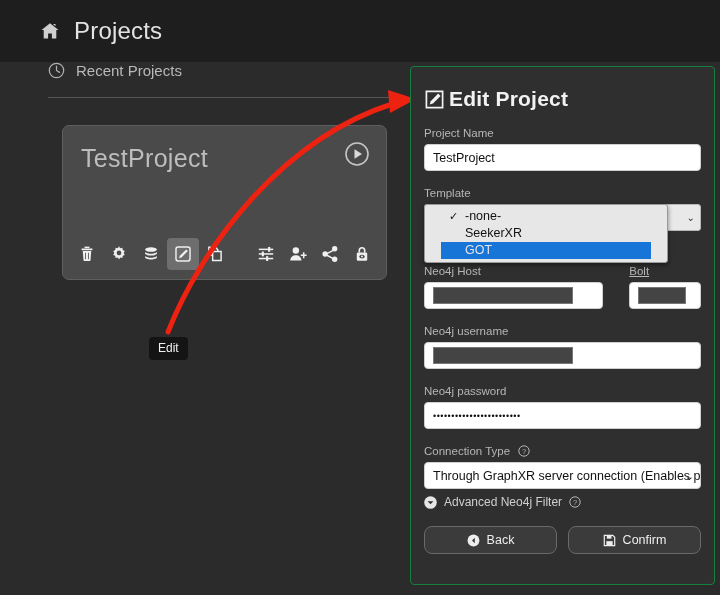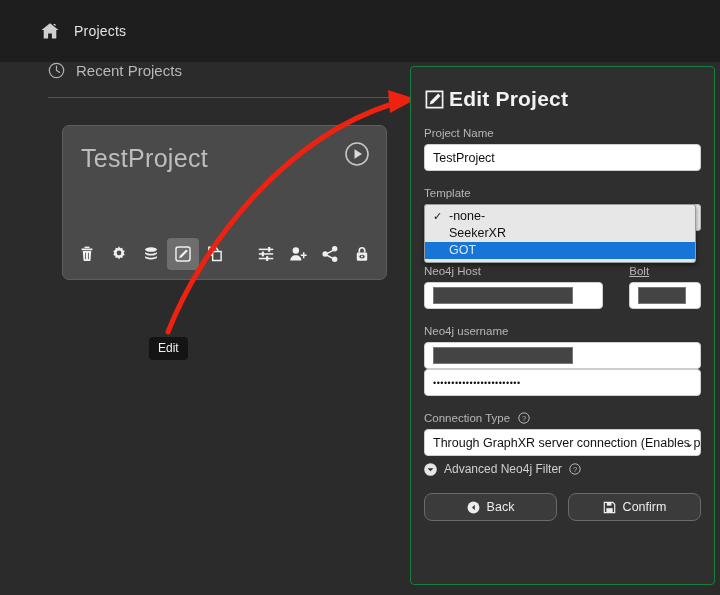--- a/index.html
+++ b/index.html
@@ -14,21 +14,21 @@
   }
 
   
   #topbar{
     position:absolute; left:0; top:0; width:720px; height:62px;
     background:#1e1e1e;
     display:flex; align-items:center;
     padding-left:40px;
   }
   #topbar .home-ico{ width:20px; height:20px; margin-right:14px; display:block; }
-  #topbar .title{ font-size:14px; color:#e3e3e3; letter-spacing:.2px; }
+  #topbar .title{ font-size:24px; color:#e3e3e3; letter-spacing:.2px; }
 
   
   #leftcol{ position:absolute; left:0; top:62px; width:410px; height:533px; }
 
   #recent-head{
     position:absolute; left:48px; top:62px;
     display:flex; align-items:center; gap:11px;
   }
   #recent-head .clock-ico{ width:17px; height:17px; display:block; }
   #recent-head .lbl{ font-size:15px; color:#b9b9b9; }
@@ -104,24 +104,24 @@
   }
 
   
   #tmpl-wrap{ position:relative; height:27px; }
   #tmpl-closed{
     position:absolute; right:0; top:0; width:100%; height:27px;
     background:#e9e9e9; border:1px solid #b8b8b8; border-radius:3px;
   }
   #tmpl-closed .chev{ position:absolute; right:5px; top:7px; font-size:10px; color:#333; }
   #tmpl-list{
-    position:absolute; left:0; top:0; width:272px;
+    position:absolute; left:0; top:0; width:244px;
     background:#e7e7e7; border:1px solid #9a9a9a; border-radius:3px;
     box-shadow:0 2px 5px rgba(0,0,0,.45);
-    padding:3px 0; z-index:5;
+    padding:3px 16px; z-index:5;
   }
   #tmpl-list .opt{
     height:17px; line-height:17px; font-size:12.5px; color:#111;
     padding-left:24px; position:relative; white-space:nowrap;
   }
   #tmpl-list .opt.checked:before{
     content:"\2713"; position:absolute; left:8px; top:0; font-size:11px; color:#111;
   }
   #tmpl-list .opt.hl{ background:#1675d6; color:#e5e5e5; }
 
@@ -313,20 +313,21 @@
           <span class="redacted" style="width:48px;"></span>
         </div>
       </div>
     </div>
 
     <div class="flabel">Neo4j username</div>
     <div class="tinput">
       <span class="redacted" style="width:140px;"></span>
     </div>
 
+    <div class="flabel">Neo4j password</div>
     <div class="tinput" style="letter-spacing:.5px;font-size:9px;">••••••••••••••••••••••••</div>
 
     <div class="flabel">
       <span>Connection Type</span>
       <span class="qmark">
         <svg viewBox="0 0 12 12" width="12" height="12">
           <circle cx="6" cy="6" r="5.2" fill="none" stroke="#b6b6b6" stroke-width="1"></circle>
           <text x="6" y="8.8" font-size="7.5" text-anchor="middle" fill="#b6b6b6" font-family="Liberation Sans, sans-serif">?</text>
         </svg>
       </span>

